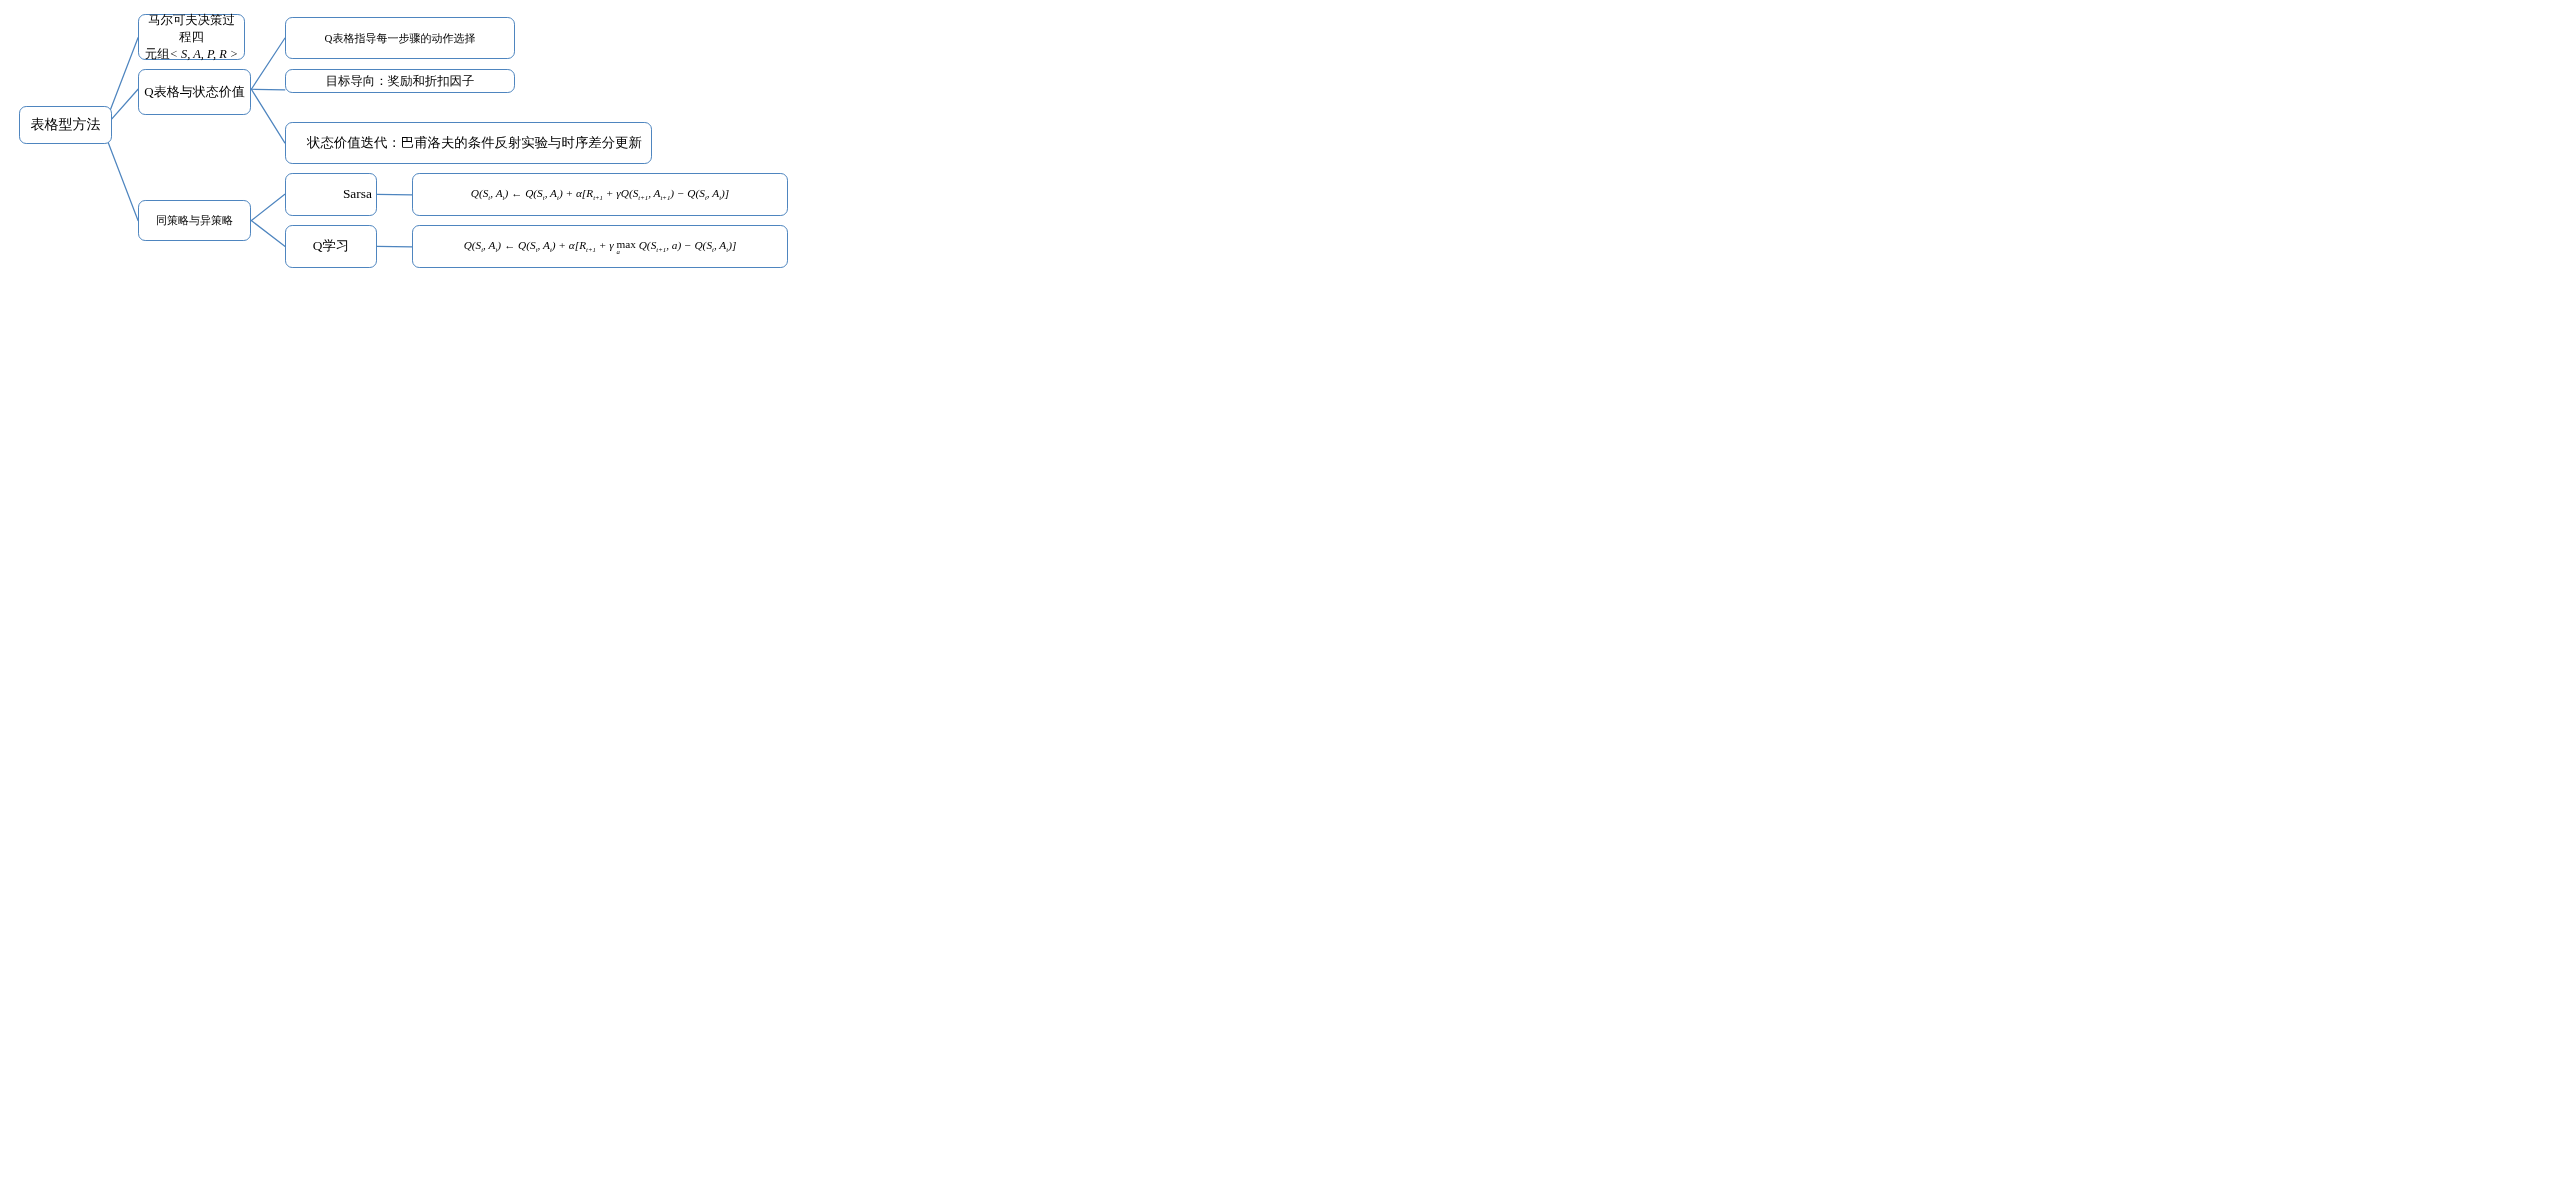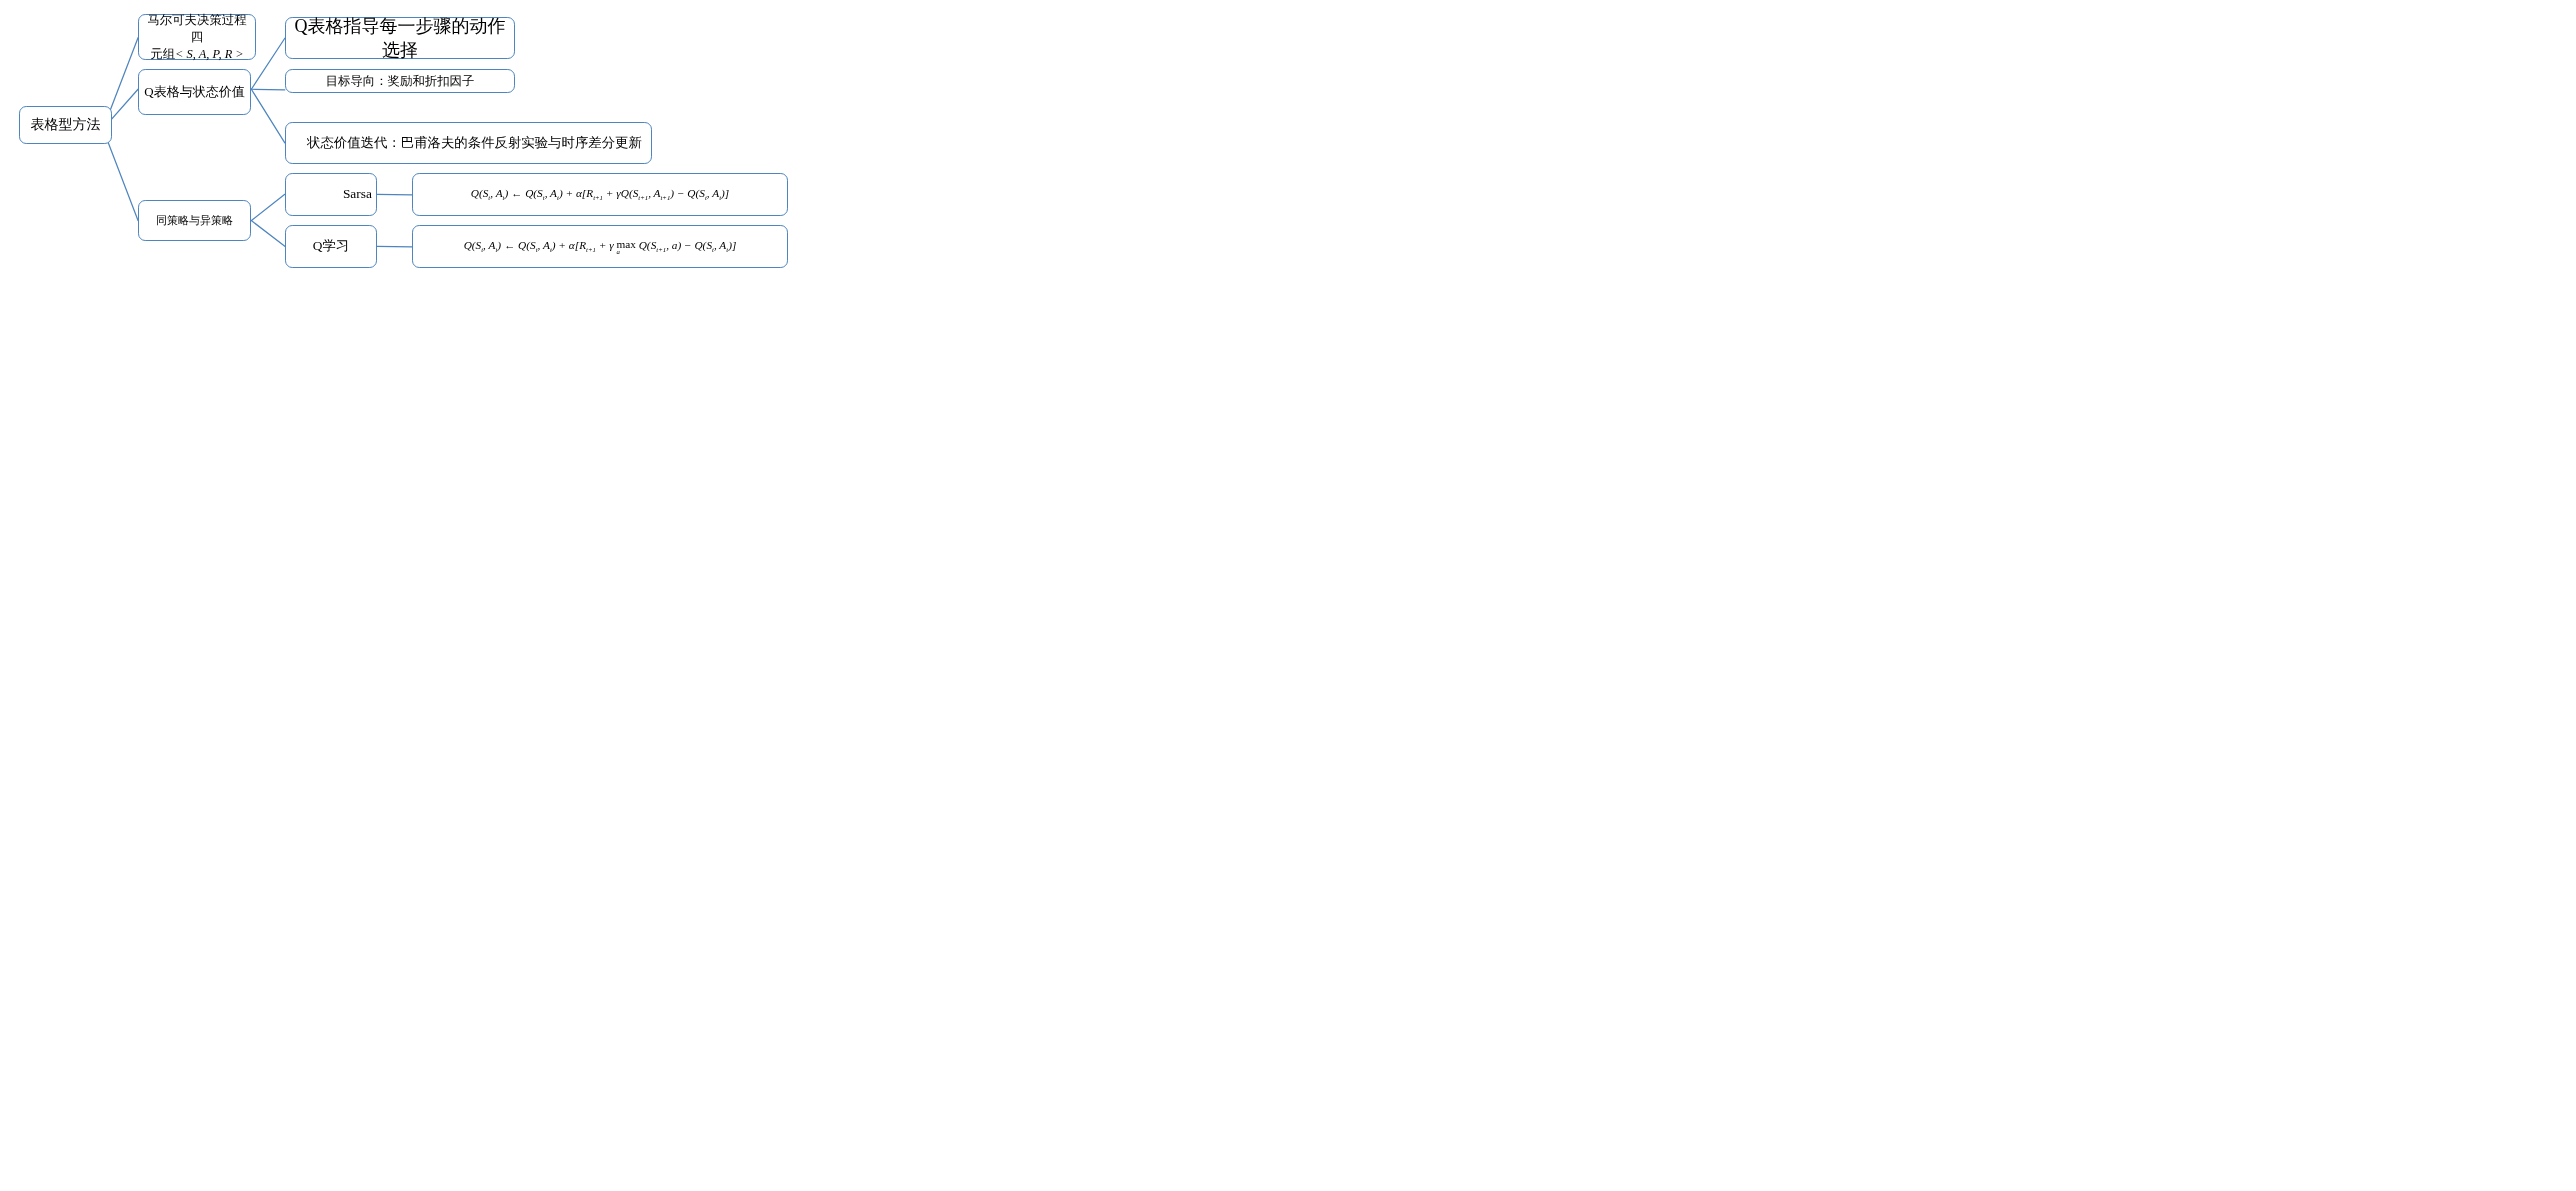--- a/index.html
+++ b/index.html
@@ -49,29 +49,29 @@
     <line x1="488" y1="428" x2="553" y2="377"></line>
     <line x1="488" y1="428" x2="553" y2="478"></line>
     <line x1="731" y1="377" x2="800" y2="378"></line>
     <line x1="731" y1="478" x2="800" y2="479"></line>
   </svg>
 
   <div class="node" style="left:19px;top:106px;width:93px;height:38px;font-size:14px;">
     <span>表格型方法</span>
   </div>
 
-  <div class="node" style="left:138px;top:14.4px;width:118px;height:46px;font-size:12.4px;">
+  <div class="node" style="left:138px;top:14.4px;width:107px;height:46px;font-size:12.4px;">
     <span><span>马尔可夫决策过程四</span><br><span>元组</span><span class="math">&lt; S, A, P, R &gt;</span></span>
   </div>
 
   <div class="node" style="left:138px;top:69px;width:113px;height:46px;font-size:13px;">
     <span>Q表格与状态价值</span>
   </div>
 
-  <div class="node" style="left:285px;top:17px;width:230px;height:42px;font-size:18px;">
+  <div class="node" style="left:285px;top:17px;width:230px;height:42px;font-size:11px;">
     <span>Q表格指导每一步骤的动作选择</span>
   </div>
 
   <div class="node" style="left:285px;top:69px;width:230px;height:24px;font-size:12.4px;">
     <span>目标导向：奖励和折扣因子</span>
   </div>
 
   <div class="node" style="left:285px;top:122px;width:367px;height:42px;font-size:13.4px;padding-left:16px;">
     <span>状态价值迭代：巴甫洛夫的条件反射实验与时序差分更新</span>
   </div>

